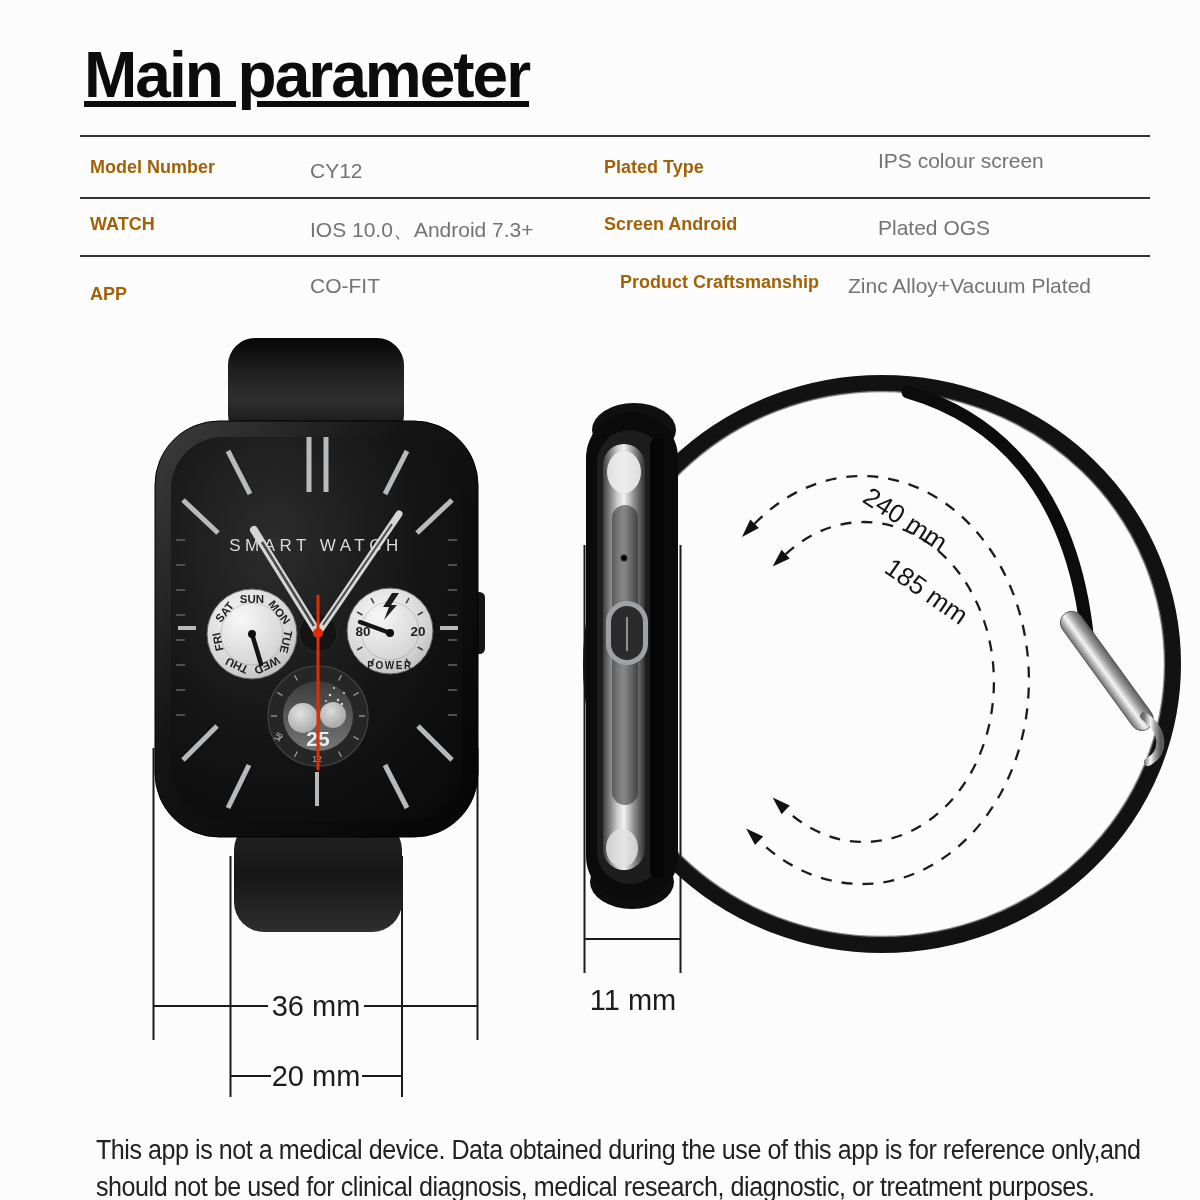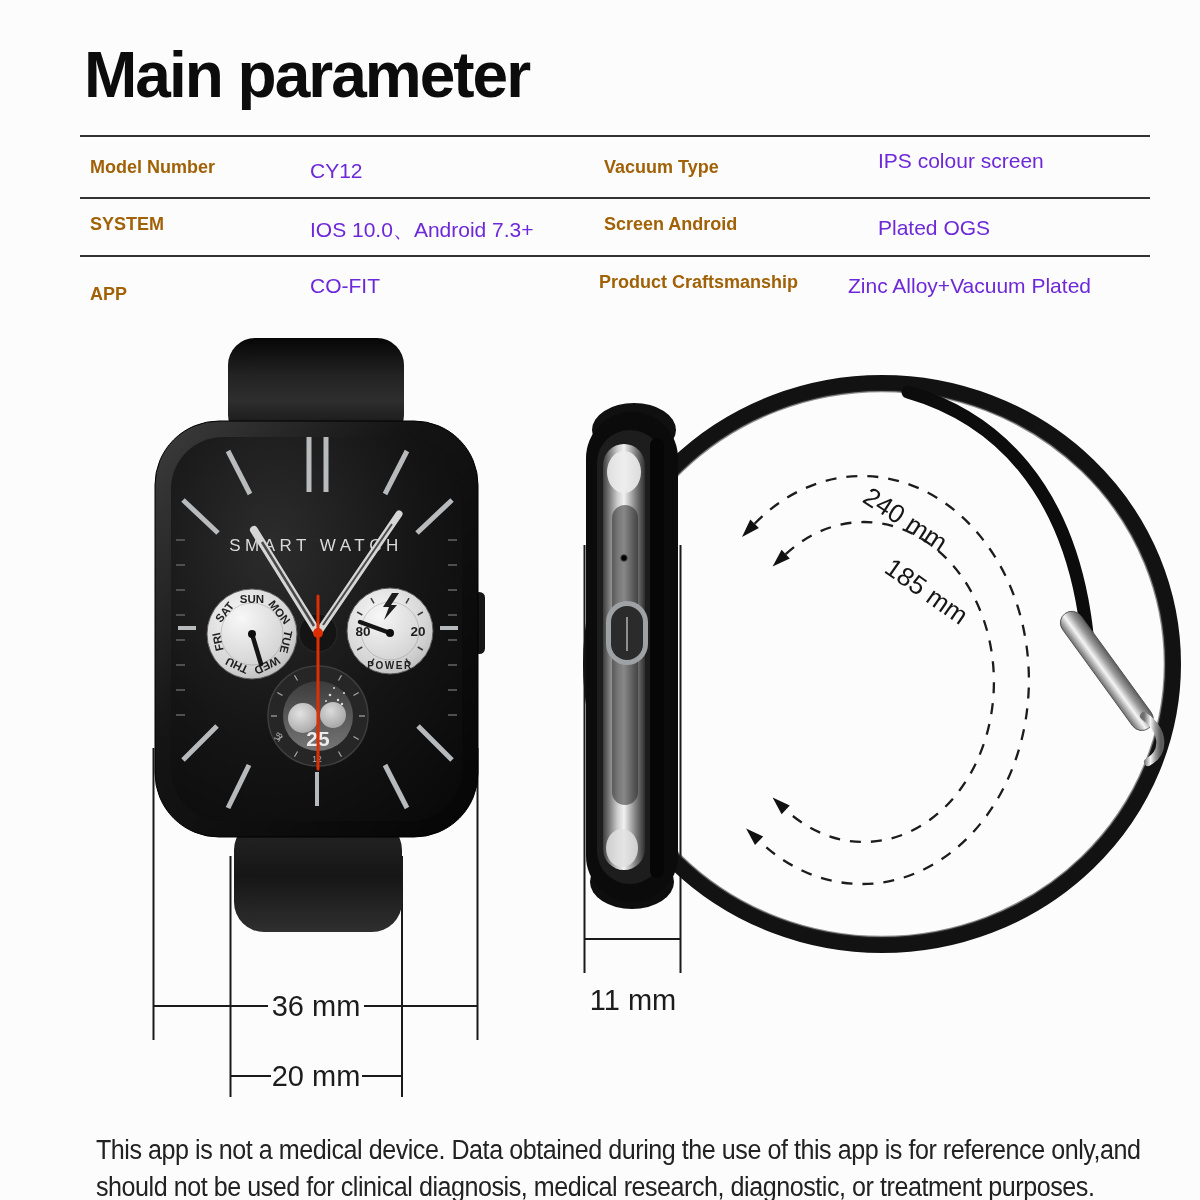--- a/index.html
+++ b/index.html
@@ -4,54 +4,54 @@
 <style>
   html,body{margin:0;padding:0;}
   body{
     width:1200px;height:1200px;position:relative;overflow:hidden;
     background:#fcfcfc;
     font-family:"Liberation Sans","DejaVu Sans",sans-serif;
     color:#1a1a1a;
   }
   .abs{position:absolute;}
   #page-title{
-    left:84px;top:38px;font-size:64px;font-weight:800;letter-spacing:-2px;color:#0c0c0c;
+    left:84px;top:38px;font-size:64px;font-weight:800;letter-spacing:-2px;color:#0c0c0c;text-decoration:underline;
   }
   .rule{left:80px;width:1070px;height:2px;background:#333;}
   .spec-label{font-size:18px;font-weight:bold;color:#a16207;white-space:nowrap;}
-  .spec-value{font-size:21px;color:#6d28d9;white-space:nowrap;}
+  .spec-value{font-size:21px;color:#737373;white-space:nowrap;}
   #disclaimer{
     left:96px;top:1132px;width:1100px;font-size:27px;line-height:37px;
     letter-spacing:-0.5px;color:#222;transform:scaleX(.93);transform-origin:left top;
     white-space:nowrap;
   }
   svg text{font-family:"Liberation Sans","DejaVu Sans",sans-serif;}
 </style>
 </head>
 <body>
 
 <div class="abs" id="page-title">Main parameter</div>
 
 <div class="abs rule" style="top:135px"></div>
 <div class="abs rule" style="top:197px"></div>
 <div class="abs rule" style="top:255px"></div>
 
 <div class="abs spec-label" style="left:90px;top:157px">Model Number</div>
 <div class="abs spec-value" style="left:310px;top:159px">CY12</div>
-<div class="abs spec-label" style="left:604px;top:157px">Vacuum Type</div>
+<div class="abs spec-label" style="left:604px;top:157px">Plated Type</div>
 <div class="abs spec-value" style="left:878px;top:149px">IPS colour screen</div>
 
-<div class="abs spec-label" style="left:90px;top:214px">SYSTEM</div>
+<div class="abs spec-label" style="left:90px;top:214px">WATCH</div>
 <div class="abs spec-value" style="left:310px;top:216px">IOS 10.0、Android 7.3+</div>
 <div class="abs spec-label" style="left:604px;top:214px">Screen Android</div>
 <div class="abs spec-value" style="left:878px;top:216px">Plated OGS</div>
 
 <div class="abs spec-label" style="left:90px;top:284px">APP</div>
 <div class="abs spec-value" style="left:310px;top:274px">CO-FIT</div>
-<div class="abs spec-label" style="left:599px;top:272px">Product Craftsmanship</div>
+<div class="abs spec-label" style="left:620px;top:272px">Product Craftsmanship</div>
 <div class="abs spec-value" style="left:848px;top:274px">Zinc Alloy+Vacuum Plated</div>
 
 <svg class="abs" style="left:0;top:0" width="1200" height="1200" viewBox="0 0 1200 1200">
   <defs>
     <linearGradient id="gStrapTop" x1="0" y1="0" x2="0" y2="1">
       <stop offset="0" stop-color="#060606"></stop>
         <stop offset=".35" stop-color="#222"></stop>
       <stop offset=".6" stop-color="#2e2e2e"></stop>
         <stop offset="1" stop-color="#0d0d0d"></stop>
     </linearGradient>

